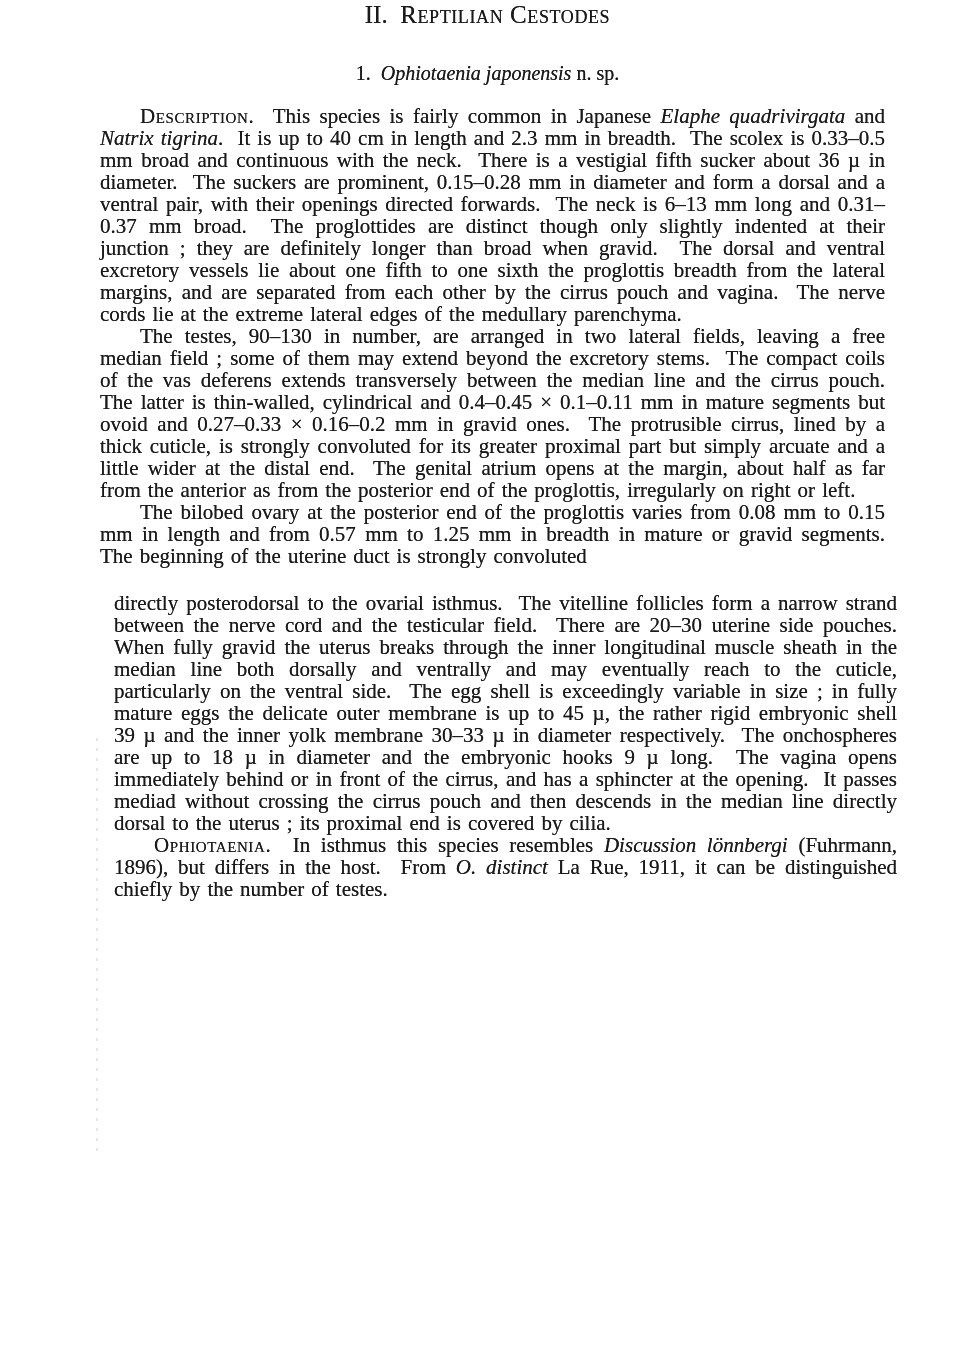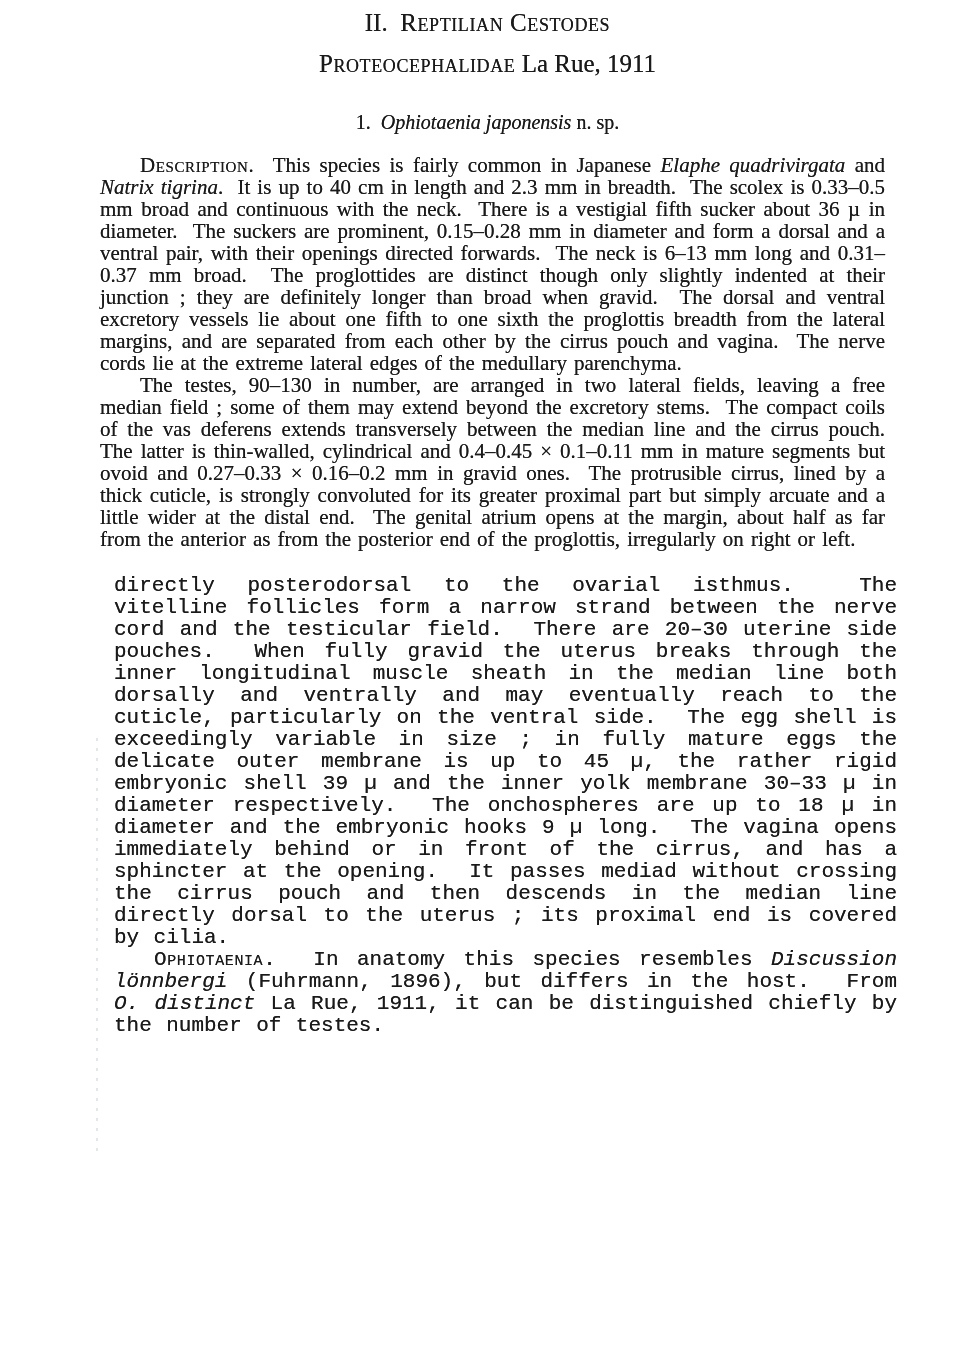--- a/index.html
+++ b/index.html
@@ -14,41 +14,39 @@
     font-family: "Liberation Serif", "DejaVu Serif", serif;
     color: #1a1a1a;
   }
   .page {
     position: relative;
     width: 975px;
     height: 1350px;
     background: #ffffff;
   }
   .headings {
-    padding-top: 8px;
     text-align: center;
   }
   .h {
     font-weight: normal;
     margin: 0;
     text-align: center;
     white-space: pre-wrap;
     text-shadow: 0 0 0.5px rgba(20,20,20,0.85);
   }
   .h1 { font-size: 25px; line-height: 30px; }
   .h2 { font-size: 25px; line-height: 30px; margin-top: 11px; }
   .h3 { font-size: 20px; line-height: 30px; margin-top: 28px; }
   .sc { font-variant: small-caps; letter-spacing: 0.6px; }
   .it { font-style: italic; }
   .block-upper {
     margin: 17px 90px 0 100px;
   }
   .block-lower {
     margin: 25px 78px 12px 114px;
-    font-family: Liberation Mono, monospace;
   }
   .para {
     font-size: 21px;
     line-height: 22px;
     text-align: justify;
     margin: 0;
     white-space: pre-wrap;
     word-spacing: 1.8px;
     text-shadow: 0 0 0.5px rgba(20,20,20,0.8);
   }
@@ -66,29 +64,29 @@
     );
   }
 </style>
 </head>
 <body>
 
 <div class="page">
 
   <div class="headings">
     <h1 class="h h1"><span>II. </span><span class="sc">Reptilian Cestodes</span></h1>
-    <h2 class="h h2"><span class="sc">Proteocephalidae</span><span> La Rue, 1911</span></h2>
     <h3 class="h h3"><span>1. </span><span class="it">Ophiotaenia japonensis</span><span> n. sp.</span></h3>
   </div>
 
   <div class="block-upper">
     <p class="para indent"><span class="sc">Description.</span><span>  This species is fairly common in Japanese </span><span class="it">Elaphe quadrivirgata</span><span> and </span><span class="it">Natrix tigrina</span><span>.  It is up to 40 cm in length and 2.3 mm in breadth.  The scolex is 0.33–0.5 mm broad and continuous with the neck.  There is a vestigial fifth sucker about 36 µ in diameter.  The suckers are prominent, 0.15–0.28 mm in diameter and form a dorsal and a ventral pair, with their openings directed forwards.  The neck is 6–13 mm long and 0.31–0.37 mm broad.  The proglottides are distinct though only slightly indented at their junction&nbsp;; they are definitely longer than broad when gravid.  The dorsal and ventral excretory vessels lie about one fifth to one sixth the proglottis breadth from the lateral margins, and are separated from each other by the cirrus pouch and vagina.  The nerve cords lie at the extreme lateral edges of the medullary parenchyma.</span></p>
     <p class="para indent"><span>The testes, 90–130 in number, are arranged in two lateral fields, leaving a free median field&nbsp;; some of them may extend beyond the excretory stems.  The compact coils of the vas deferens extends transversely between the median line and the cirrus pouch.  The latter is thin-walled, cylindrical and 0.4–0.45 × 0.1–0.11 mm in mature segments but ovoid and 0.27–0.33 × 0.16–0.2 mm in gravid ones.  The protrusible cirrus, lined by a thick cuticle, is strongly convoluted for its greater proximal part but simply arcuate and a little wider at the distal end.  The genital atrium opens at the margin, about half as far from the anterior as from the posterior end of the proglottis, irregularly on right or left.</span></p>
+    <p class="para indent"><span>The bilobed ovary at the posterior end of the proglottis varies from 0.08 mm to 0.15 mm in length and from 0.57 mm to 1.25 mm in breadth in mature or gravid segments.  The beginning of the uterine duct is strongly convoluted</span></p>
   </div>
 
   <div class="block-lower">
     <p class="para"><span>directly posterodorsal to the ovarial isthmus.  The vitelline follicles form a narrow strand between the nerve cord and the testicular field.  There are 20–30 uterine side pouches.  When fully gravid the uterus breaks through the inner longitudinal muscle sheath in the median line both dorsally and ventrally and may eventually reach to the cuticle, particularly on the ventral side.  The egg shell is exceedingly variable in size&nbsp;; in fully mature eggs the delicate outer membrane is up to 45 µ, the rather rigid embryonic shell 39 µ and the inner yolk membrane 30–33 µ in diameter respectively.  The onchospheres are up to 18 µ in diameter and the embryonic hooks 9 µ long.  The vagina opens immediately behind or in front of the cirrus, and has a sphincter at the opening.  It passes mediad without crossing the cirrus pouch and then descends in the median line directly dorsal to the uterus&nbsp;; its proximal end is covered by cilia.</span></p>
-    <p class="para indent"><span class="sc">Ophiotaenia.</span><span>  In anatomy this species resembles </span><span class="it">Discussion lönnbergi</span><span> (Fuhrmann, 1896), but differs in the host.  From </span><span class="it">O. distinct</span><span> La Rue, 1911, it can be distinguished chiefly by the number of testes.</span></p>
+    <p class="para indent"><span class="sc">Ophiotaenia.</span><span>  In isthmus this species resembles </span><span class="it">Discussion lönnbergi</span><span> (Fuhrmann, 1896), but differs in the host.  From </span><span class="it">O. distinct</span><span> La Rue, 1911, it can be distinguished chiefly by the number of testes.</span></p>
   </div>
 
   <div class="scan-artifact-line"></div>
 
 </div>
 
 </body></html>

